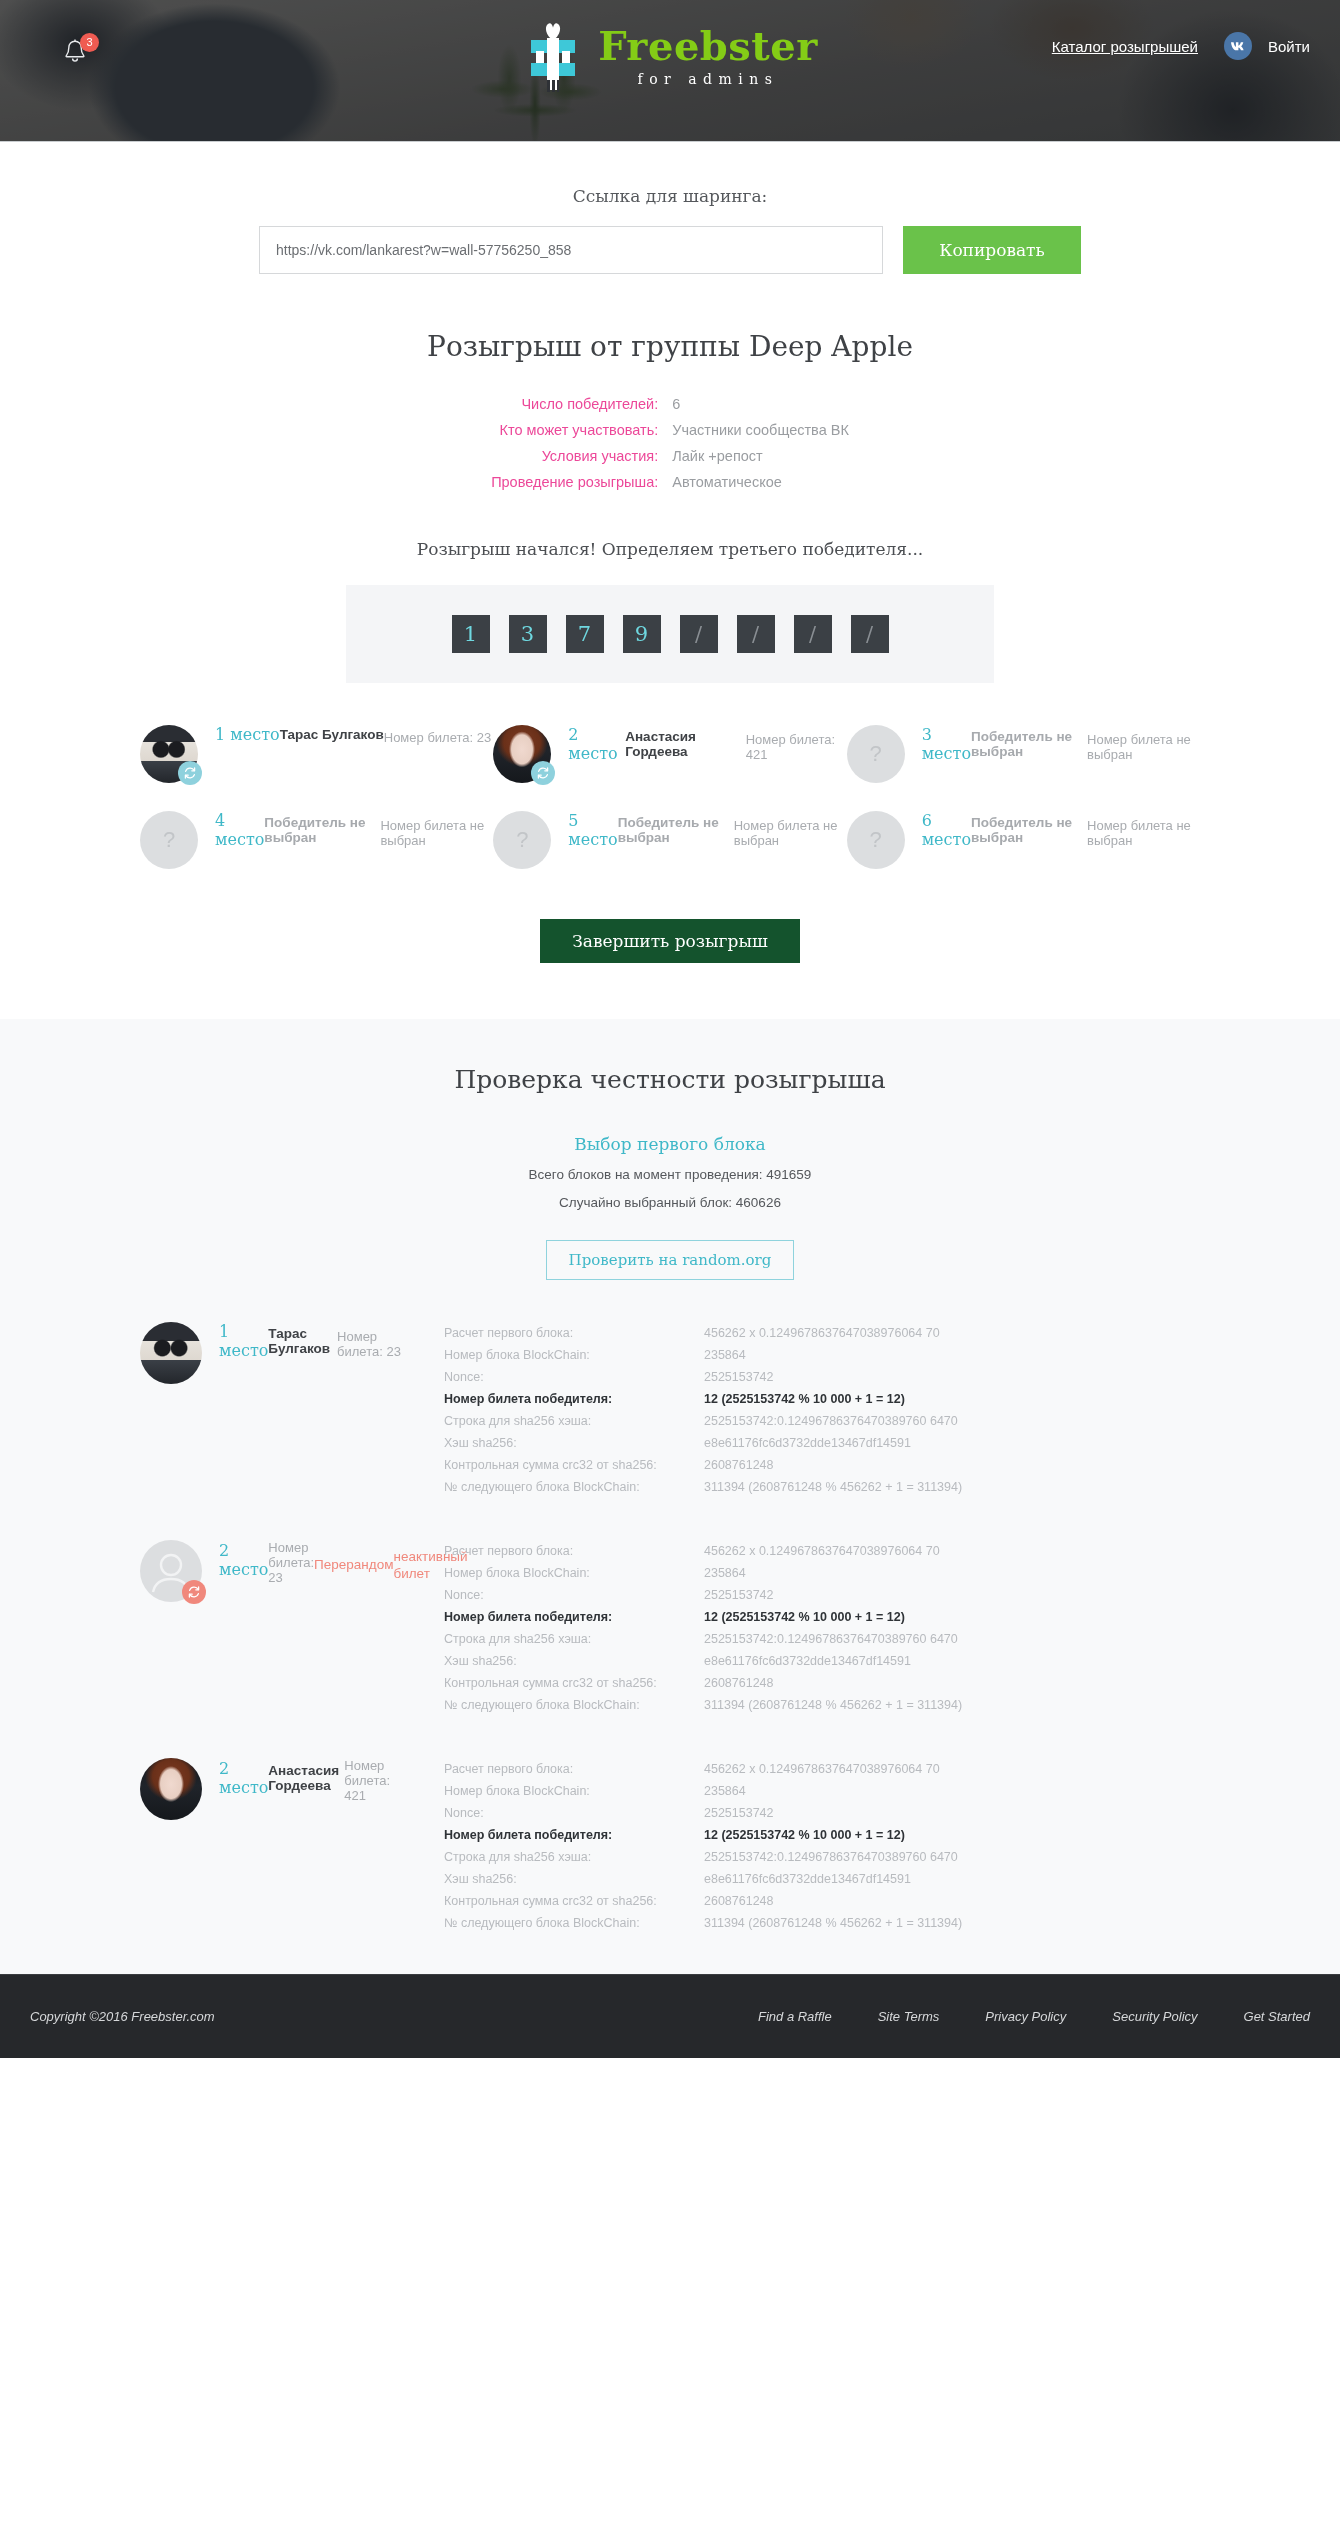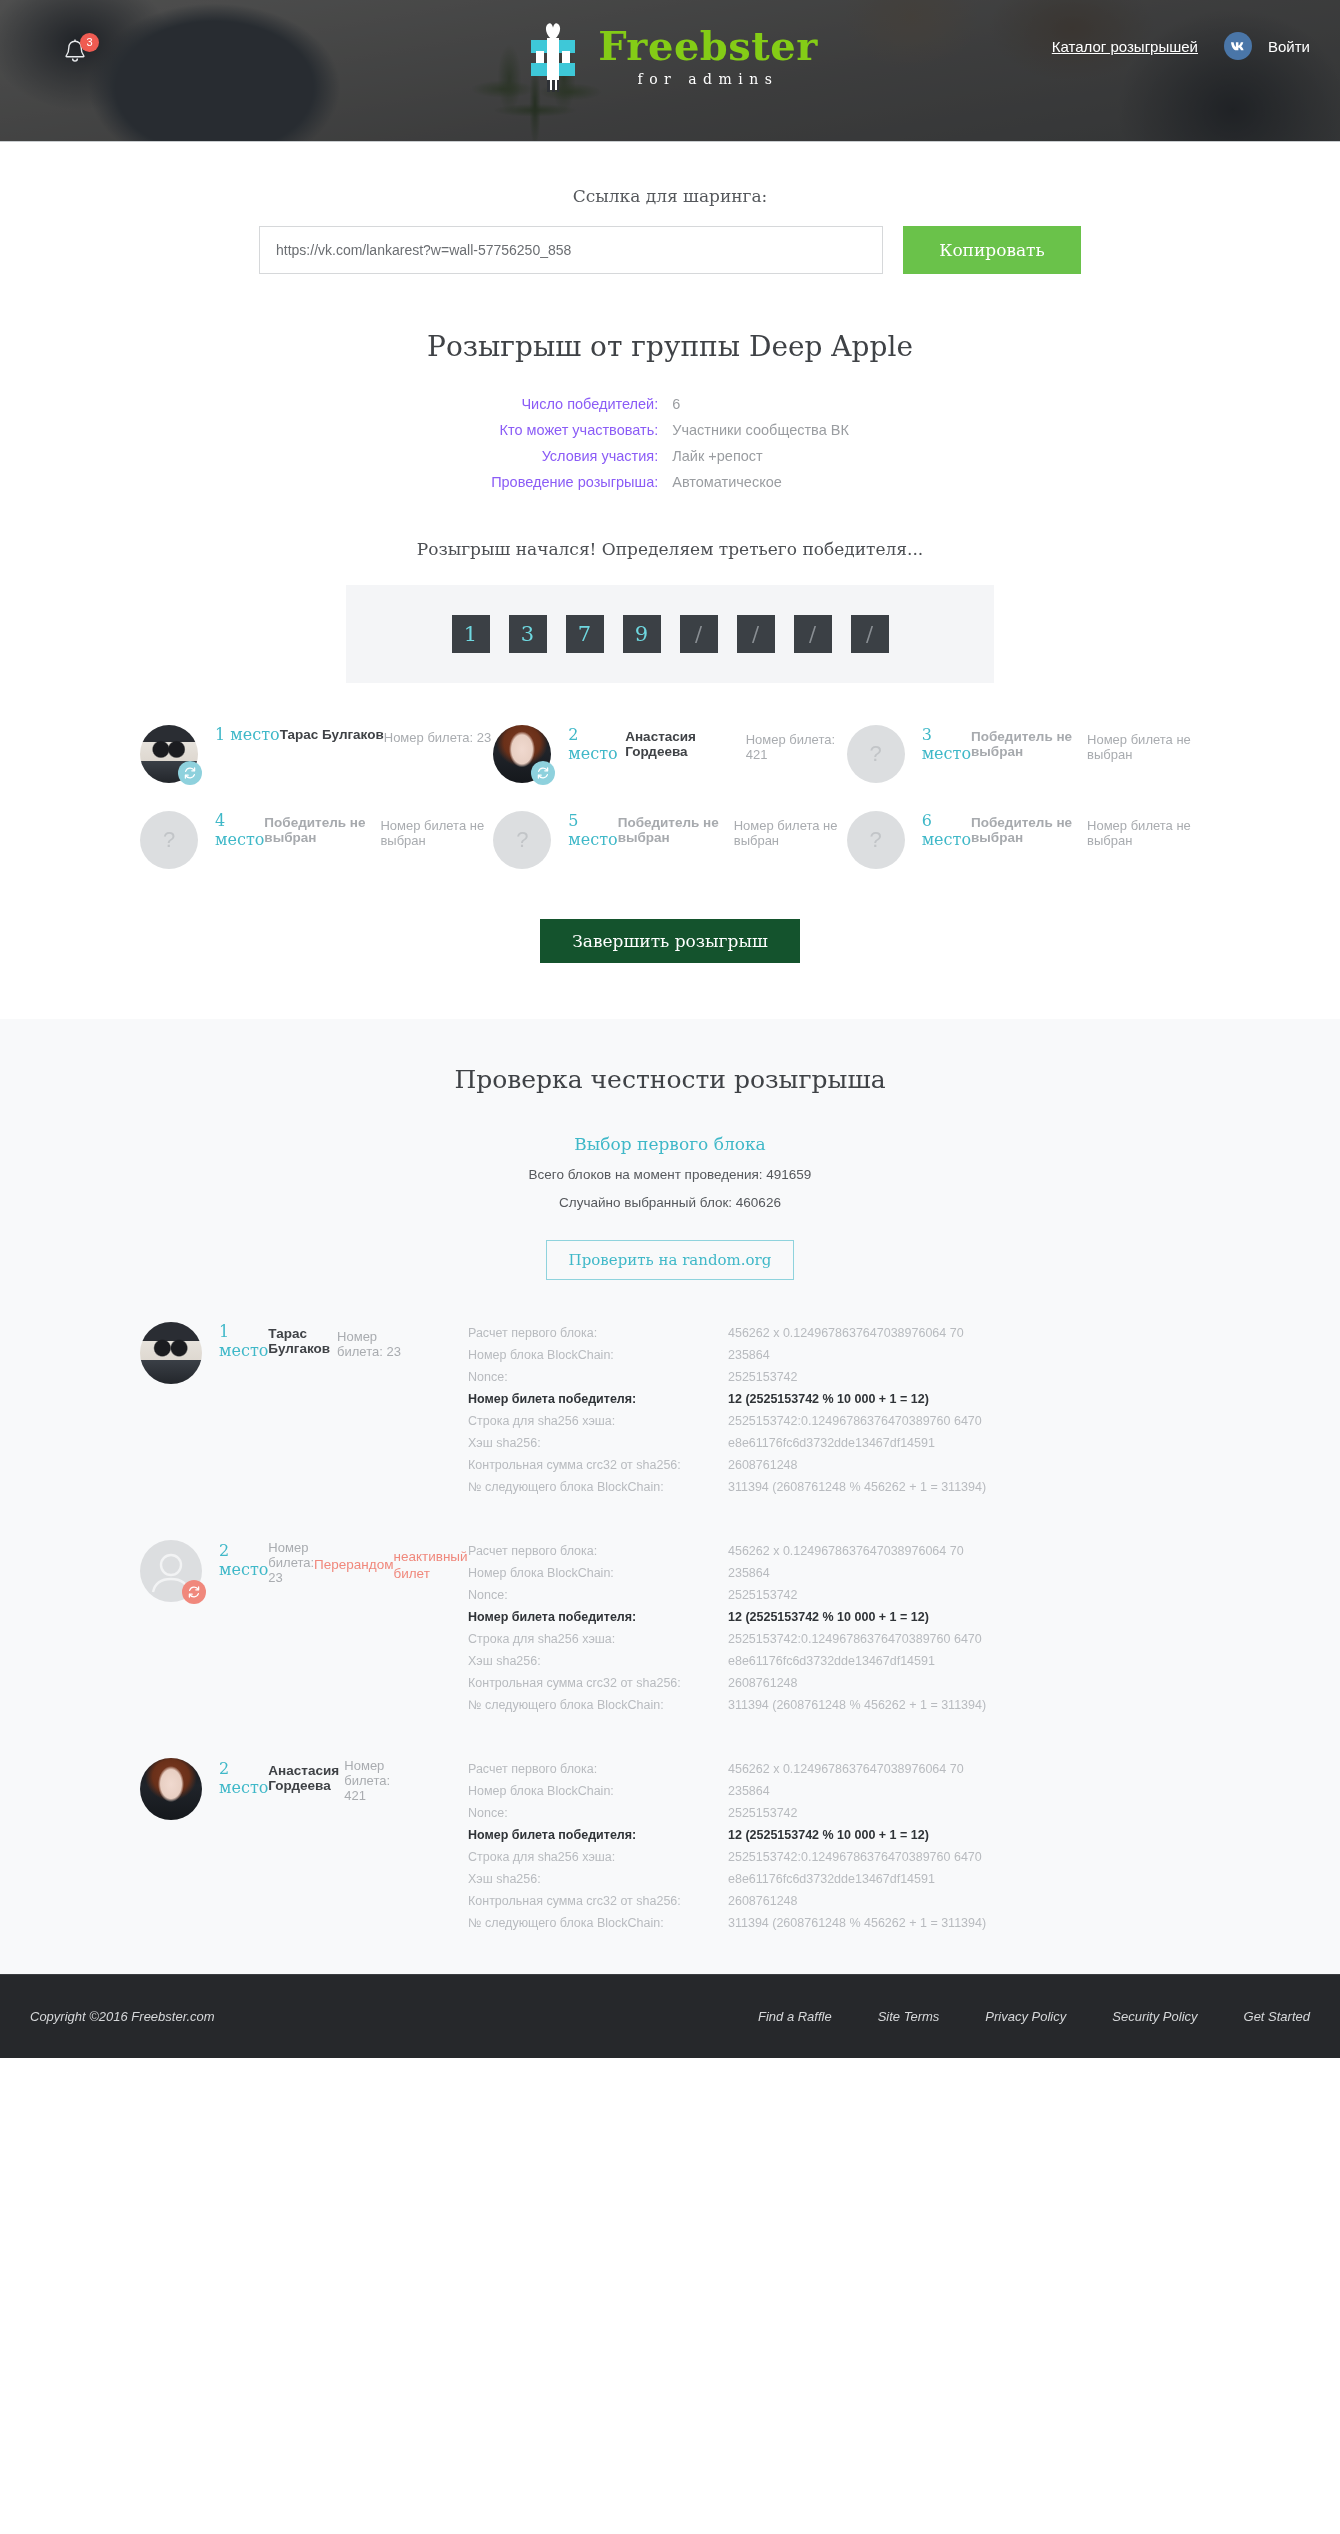--- a/index.html
+++ b/index.html
@@ -119,21 +119,21 @@
     text-align: center; font-family: "DejaVu Serif", serif;
     font-size: 28px; color: #3f4246; font-weight: normal;
     margin-top: 56px;
   }
   .info-table {
     margin: 28px auto 0; border-collapse: collapse;
   }
   .info-table td {
     font-size: 14.5px; padding: 5px 0; vertical-align: top;
   }
-  .info-label { text-align: right; color: #8b5cf6; padding-right: 14px !important; white-space: nowrap; }
+  .info-label { text-align: right; color: #ec4899; padding-right: 14px !important; white-space: nowrap; }
   .info-value { text-align: left; color: #9a9da1; white-space: nowrap; }
 
   
   .status-line {
     text-align: center; font-family: "DejaVu Serif", serif;
     font-size: 17px; color: #4c4f53; margin-top: 44px;
   }
   .digits-panel {
     width: 648px; margin: 26px auto 0;
     background: #f4f5f7; padding: 30px 0; display: flex;
@@ -227,21 +227,21 @@
 
   
   .detail-row {
     width: 1060px; margin: 0 auto; display: flex; align-items: flex-start;
     padding-top: 42px;
   }
   .detail-left { width: 268px; flex: 0 0 268px; display: flex; gap: 17px; align-items: flex-start; }
   .detail-left .avatar-wrap { width: 62px; height: 62px; flex: 0 0 62px; }
   .detail-left .avatar { width: 62px; height: 62px; }
   .detail-left .sil-svg { width: 62px; height: 62px; }
-  .detail-table { border-collapse: collapse; margin-left: 60px; }
+  .detail-table { border-collapse: collapse; margin-left: 36px; }
   .detail-table td { font-size: 12.5px; padding: 4px 0; vertical-align: top; }
   .dt-label { color: #b8bbbf; white-space: nowrap; padding-right: 40px !important; width: 260px; }
   .dt-value { color: #b8bbbf; white-space: nowrap; }
   .detail-table tr.highlight .dt-label,
   .detail-table tr.highlight .dt-value { color: #2f3337; font-weight: bold; }
 
   
   .site-footer {
     background: #26282b; height: 84px;
     display: flex; align-items: center;

